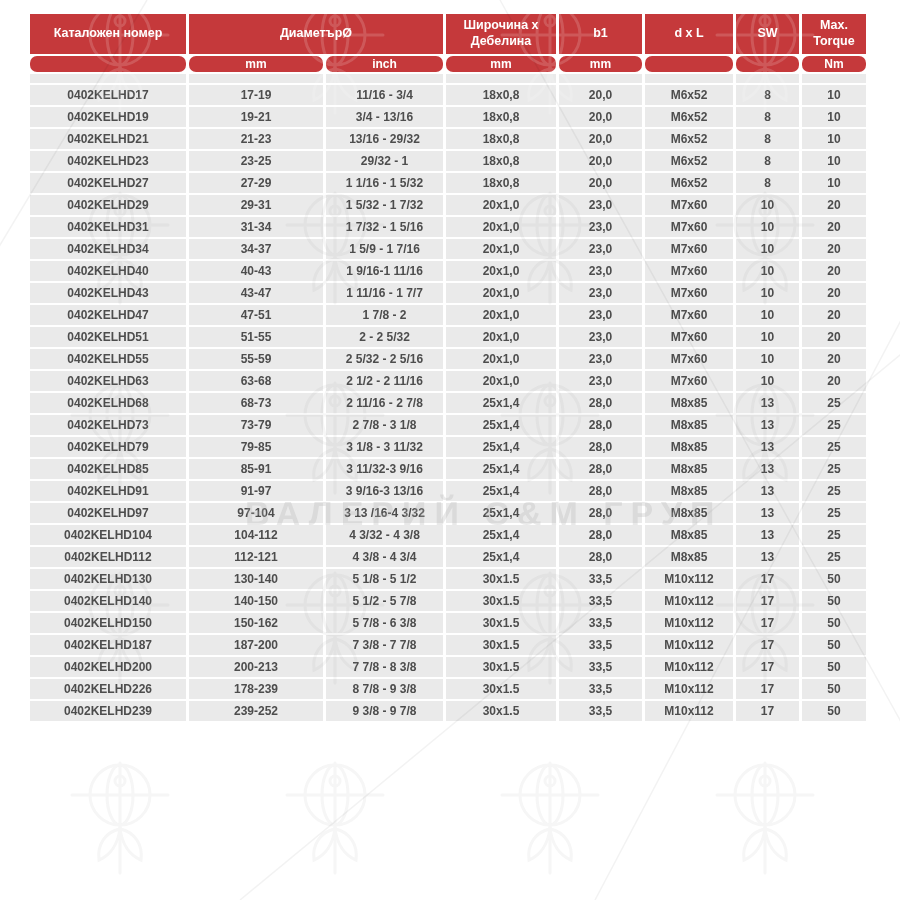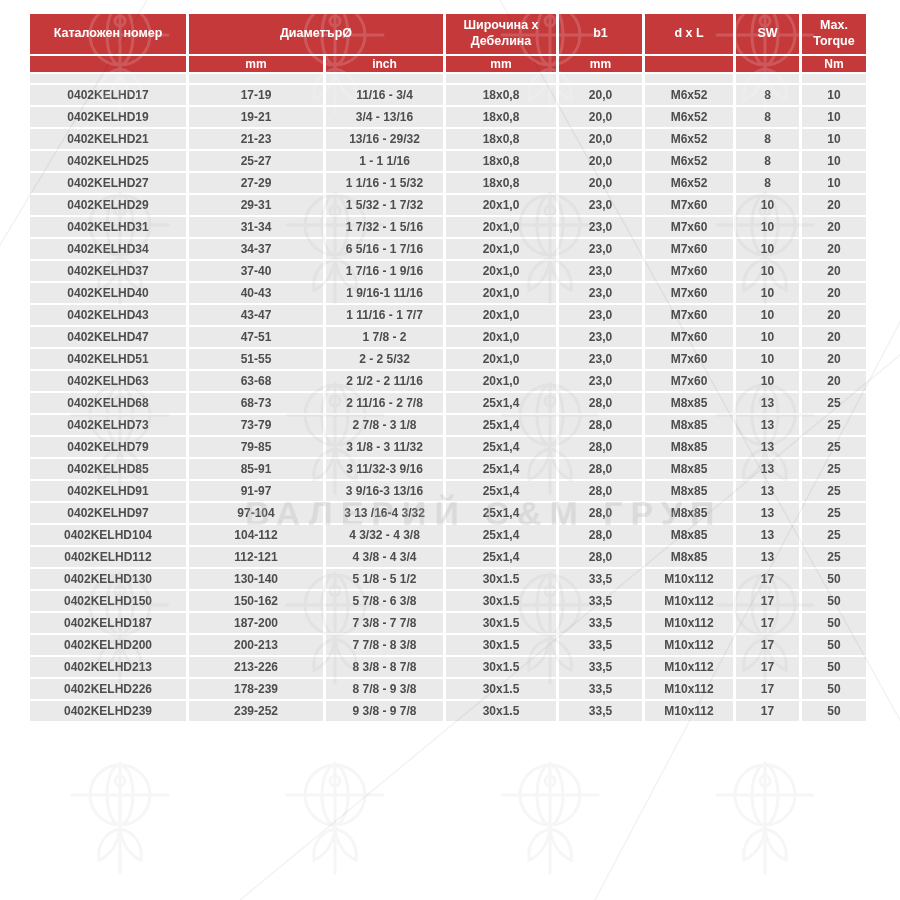--- a/index.html
+++ b/index.html
@@ -20,21 +20,21 @@
   }
   th,td{
     text-align:center;vertical-align:middle;padding:0;
     overflow:hidden;white-space:normal;
   }
   thead th{
     background:#c5393b;color:#ffffff;
     font-size:12.5px;font-weight:bold;line-height:1.25;
   }
   tr.h1 th{height:40px;}
-  tr.h2 th{height:16px;font-size:12px;}
+  tr.h2 th{height:16px;font-size:12px;border-radius:7px;}
   tbody td{
     background:#eaeaea;color:#4d4d4d;
     font-size:12px;font-weight:bold;height:20px;
     white-space:nowrap;
   }
   tbody tr.spacer td{height:9px;}
   .wm-layer{
     position:absolute;left:0;top:0;width:900px;height:900px;
     z-index:2;pointer-events:none;
   }
@@ -117,23 +117,23 @@
           <td>0402KELHD21</td>
           <td>21-23</td>
           <td>13/16 - 29/32</td>
           <td>18x0,8</td>
           <td>20,0</td>
           <td>M6x52</td>
           <td>8</td>
           <td>10</td>
         </tr>
         <tr>
-          <td>0402KELHD25</td>
-          <td>25-27</td>
-          <td>1 - 1 1/16</td>
+          <td>0402KELHD23</td>
+          <td>23-25</td>
+          <td>29/32 - 1</td>
           <td>18x0,8</td>
           <td>20,0</td>
           <td>M6x52</td>
           <td>8</td>
           <td>10</td>
         </tr>
         <tr>
           <td>0402KELHD27</td>
           <td>27-29</td>
           <td>1 1/16 - 1 5/32</td>
@@ -159,31 +159,21 @@
           <td>1 7/32 - 1 5/16</td>
           <td>20x1,0</td>
           <td>23,0</td>
           <td>M7x60</td>
           <td>10</td>
           <td>20</td>
         </tr>
         <tr>
           <td>0402KELHD34</td>
           <td>34-37</td>
-          <td>6 5/16 - 1 7/16</td>
-          <td>20x1,0</td>
-          <td>23,0</td>
-          <td>M7x60</td>
-          <td>10</td>
-          <td>20</td>
-        </tr>
-        <tr>
-          <td>0402KELHD37</td>
-          <td>37-40</td>
-          <td>1 7/16 - 1 9/16</td>
+          <td>1 5/9 - 1 7/16</td>
           <td>20x1,0</td>
           <td>23,0</td>
           <td>M7x60</td>
           <td>10</td>
           <td>20</td>
         </tr>
         <tr>
           <td>0402KELHD40</td>
           <td>40-43</td>
           <td>1 9/16-1 11/16</td>
@@ -217,20 +207,30 @@
           <td>0402KELHD51</td>
           <td>51-55</td>
           <td>2 - 2 5/32</td>
           <td>20x1,0</td>
           <td>23,0</td>
           <td>M7x60</td>
           <td>10</td>
           <td>20</td>
         </tr>
         <tr>
+          <td>0402KELHD55</td>
+          <td>55-59</td>
+          <td>2 5/32 - 2 5/16</td>
+          <td>20x1,0</td>
+          <td>23,0</td>
+          <td>M7x60</td>
+          <td>10</td>
+          <td>20</td>
+        </tr>
+        <tr>
           <td>0402KELHD63</td>
           <td>63-68</td>
           <td>2 1/2 - 2 11/16</td>
           <td>20x1,0</td>
           <td>23,0</td>
           <td>M7x60</td>
           <td>10</td>
           <td>20</td>
         </tr>
         <tr>
@@ -317,20 +317,30 @@
           <td>0402KELHD130</td>
           <td>130-140</td>
           <td>5 1/8 - 5 1/2</td>
           <td>30x1.5</td>
           <td>33,5</td>
           <td>M10x112</td>
           <td>17</td>
           <td>50</td>
         </tr>
         <tr>
+          <td>0402KELHD140</td>
+          <td>140-150</td>
+          <td>5 1/2 - 5 7/8</td>
+          <td>30x1.5</td>
+          <td>33,5</td>
+          <td>M10x112</td>
+          <td>17</td>
+          <td>50</td>
+        </tr>
+        <tr>
           <td>0402KELHD150</td>
           <td>150-162</td>
           <td>5 7/8 - 6 3/8</td>
           <td>30x1.5</td>
           <td>33,5</td>
           <td>M10x112</td>
           <td>17</td>
           <td>50</td>
         </tr>
         <tr>
@@ -340,30 +350,20 @@
           <td>30x1.5</td>
           <td>33,5</td>
           <td>M10x112</td>
           <td>17</td>
           <td>50</td>
         </tr>
         <tr>
           <td>0402KELHD200</td>
           <td>200-213</td>
           <td>7 7/8 - 8 3/8</td>
-          <td>30x1.5</td>
-          <td>33,5</td>
-          <td>M10x112</td>
-          <td>17</td>
-          <td>50</td>
-        </tr>
-        <tr>
-          <td>0402KELHD213</td>
-          <td>213-226</td>
-          <td>8 3/8 - 8 7/8</td>
           <td>30x1.5</td>
           <td>33,5</td>
           <td>M10x112</td>
           <td>17</td>
           <td>50</td>
         </tr>
         <tr>
           <td>0402KELHD226</td>
           <td>178-239</td>
           <td>8 7/8 - 9 3/8</td>

